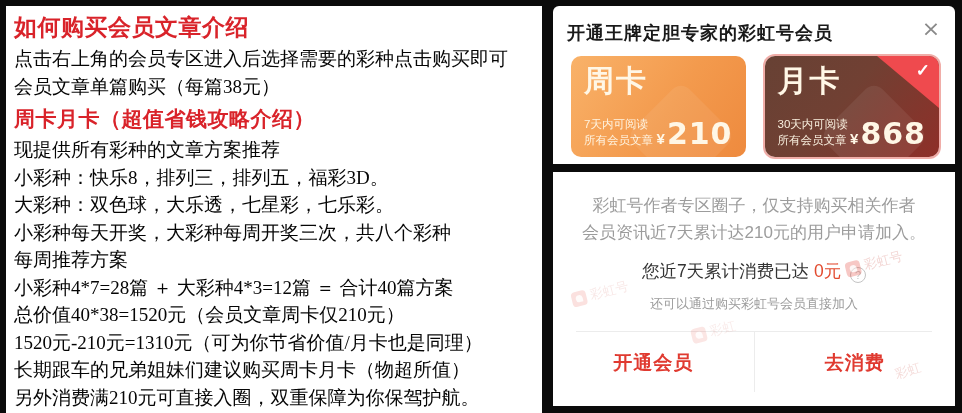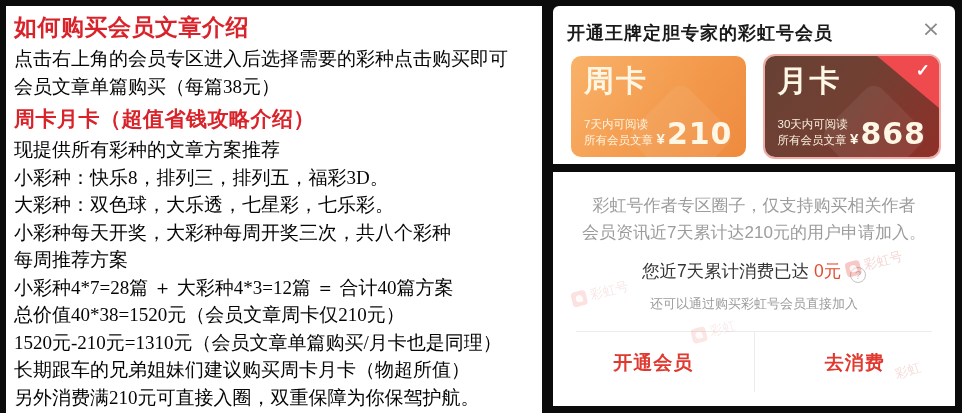--- a/index.html
+++ b/index.html
@@ -121,21 +121,21 @@
     <div class="lp-line">点击右上角的会员专区进入后选择需要的彩种点击购买即可</div>
     <div class="lp-line">会员文章单篇购买（每篇38元）</div>
     <div class="lp-h lp-h2">周卡月卡（超值省钱攻略介绍）</div>
     <div class="lp-line">现提供所有彩种的文章方案推荐</div>
     <div class="lp-line">小彩种：快乐8，排列三，排列五，福彩3D。</div>
     <div class="lp-line">大彩种：双色球，大乐透，七星彩，七乐彩。</div>
     <div class="lp-line">小彩种每天开奖，大彩种每周开奖三次，共八个彩种</div>
     <div class="lp-line">每周推荐方案</div>
     <div class="lp-line">小彩种4*7=28篇 ＋ 大彩种4*3=12篇 ＝ 合计40篇方案</div>
     <div class="lp-line">总价值40*38=1520元（会员文章周卡仅210元）</div>
-    <div class="lp-line">1520元-210元=1310元（会员文章单篇购买/月卡也是同理）</div>
+    <div class="lp-line">1520元-210元=1310元（可为你节省价值/月卡也是同理）</div>
     <div class="lp-line">长期跟车的兄弟姐妹们建议购买周卡月卡（物超所值）</div>
     <div class="lp-line">另外消费满210元可直接入圈，双重保障为你保驾护航。</div>
   </div>
 
   <div class="panel member-panel">
     <div class="member-title">开通王牌定胆专家的彩虹号会员</div>
     <div class="close-btn">×</div>
     <div class="cards-row">
 
       <div class="card card-week">

